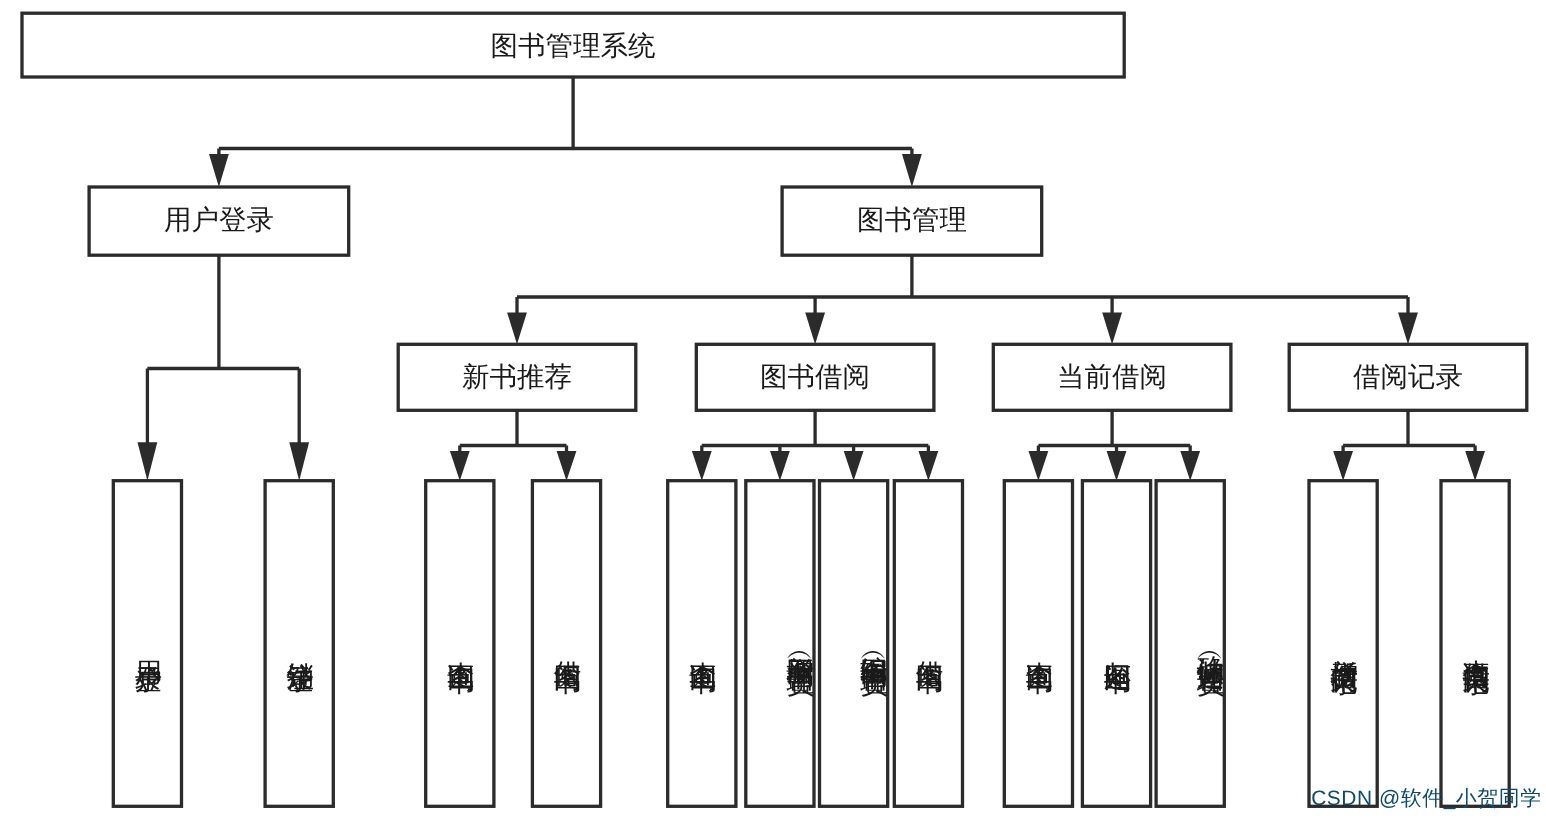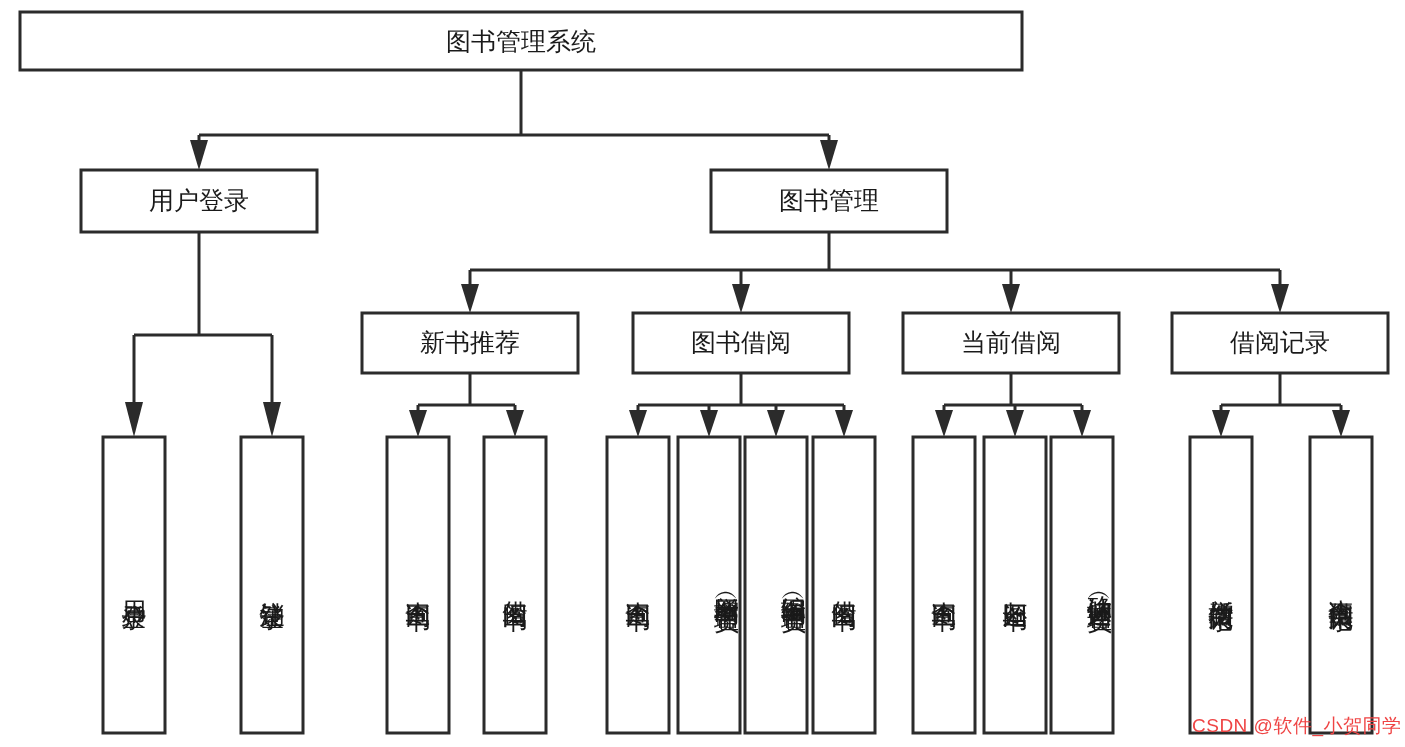--- a/index.html
+++ b/index.html
@@ -62,21 +62,21 @@
     align-items: center;
     justify-content: center;
     white-space: nowrap;
     pointer-events: none;
     user-select: none;
   }
   .watermark {
     position: absolute;
     font-family: "Liberation Sans", "DejaVu Sans", sans-serif;
     font-size: 19px;
-    color: #ef4444;
+    color: #0c4a6e;
     white-space: nowrap;
     letter-spacing: 0.5px;
   }
 </style>
 </head>
 <body>
 
 <div id="diagram-root">
 
   <svg class="diagram-canvas" viewBox="0 0 1405 747" xmlns="http://www.w3.org/2000/svg">

